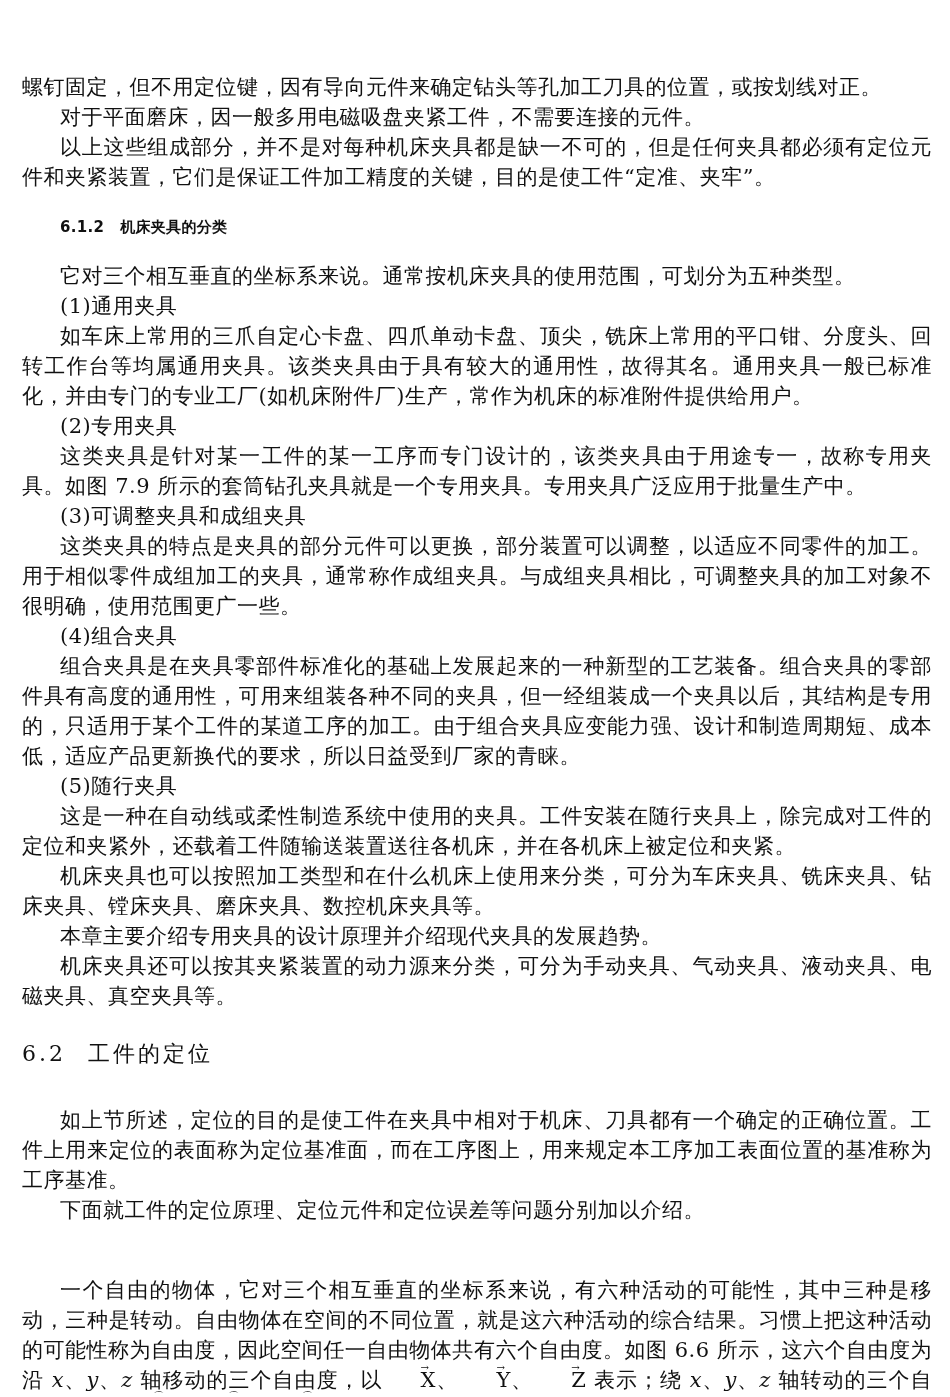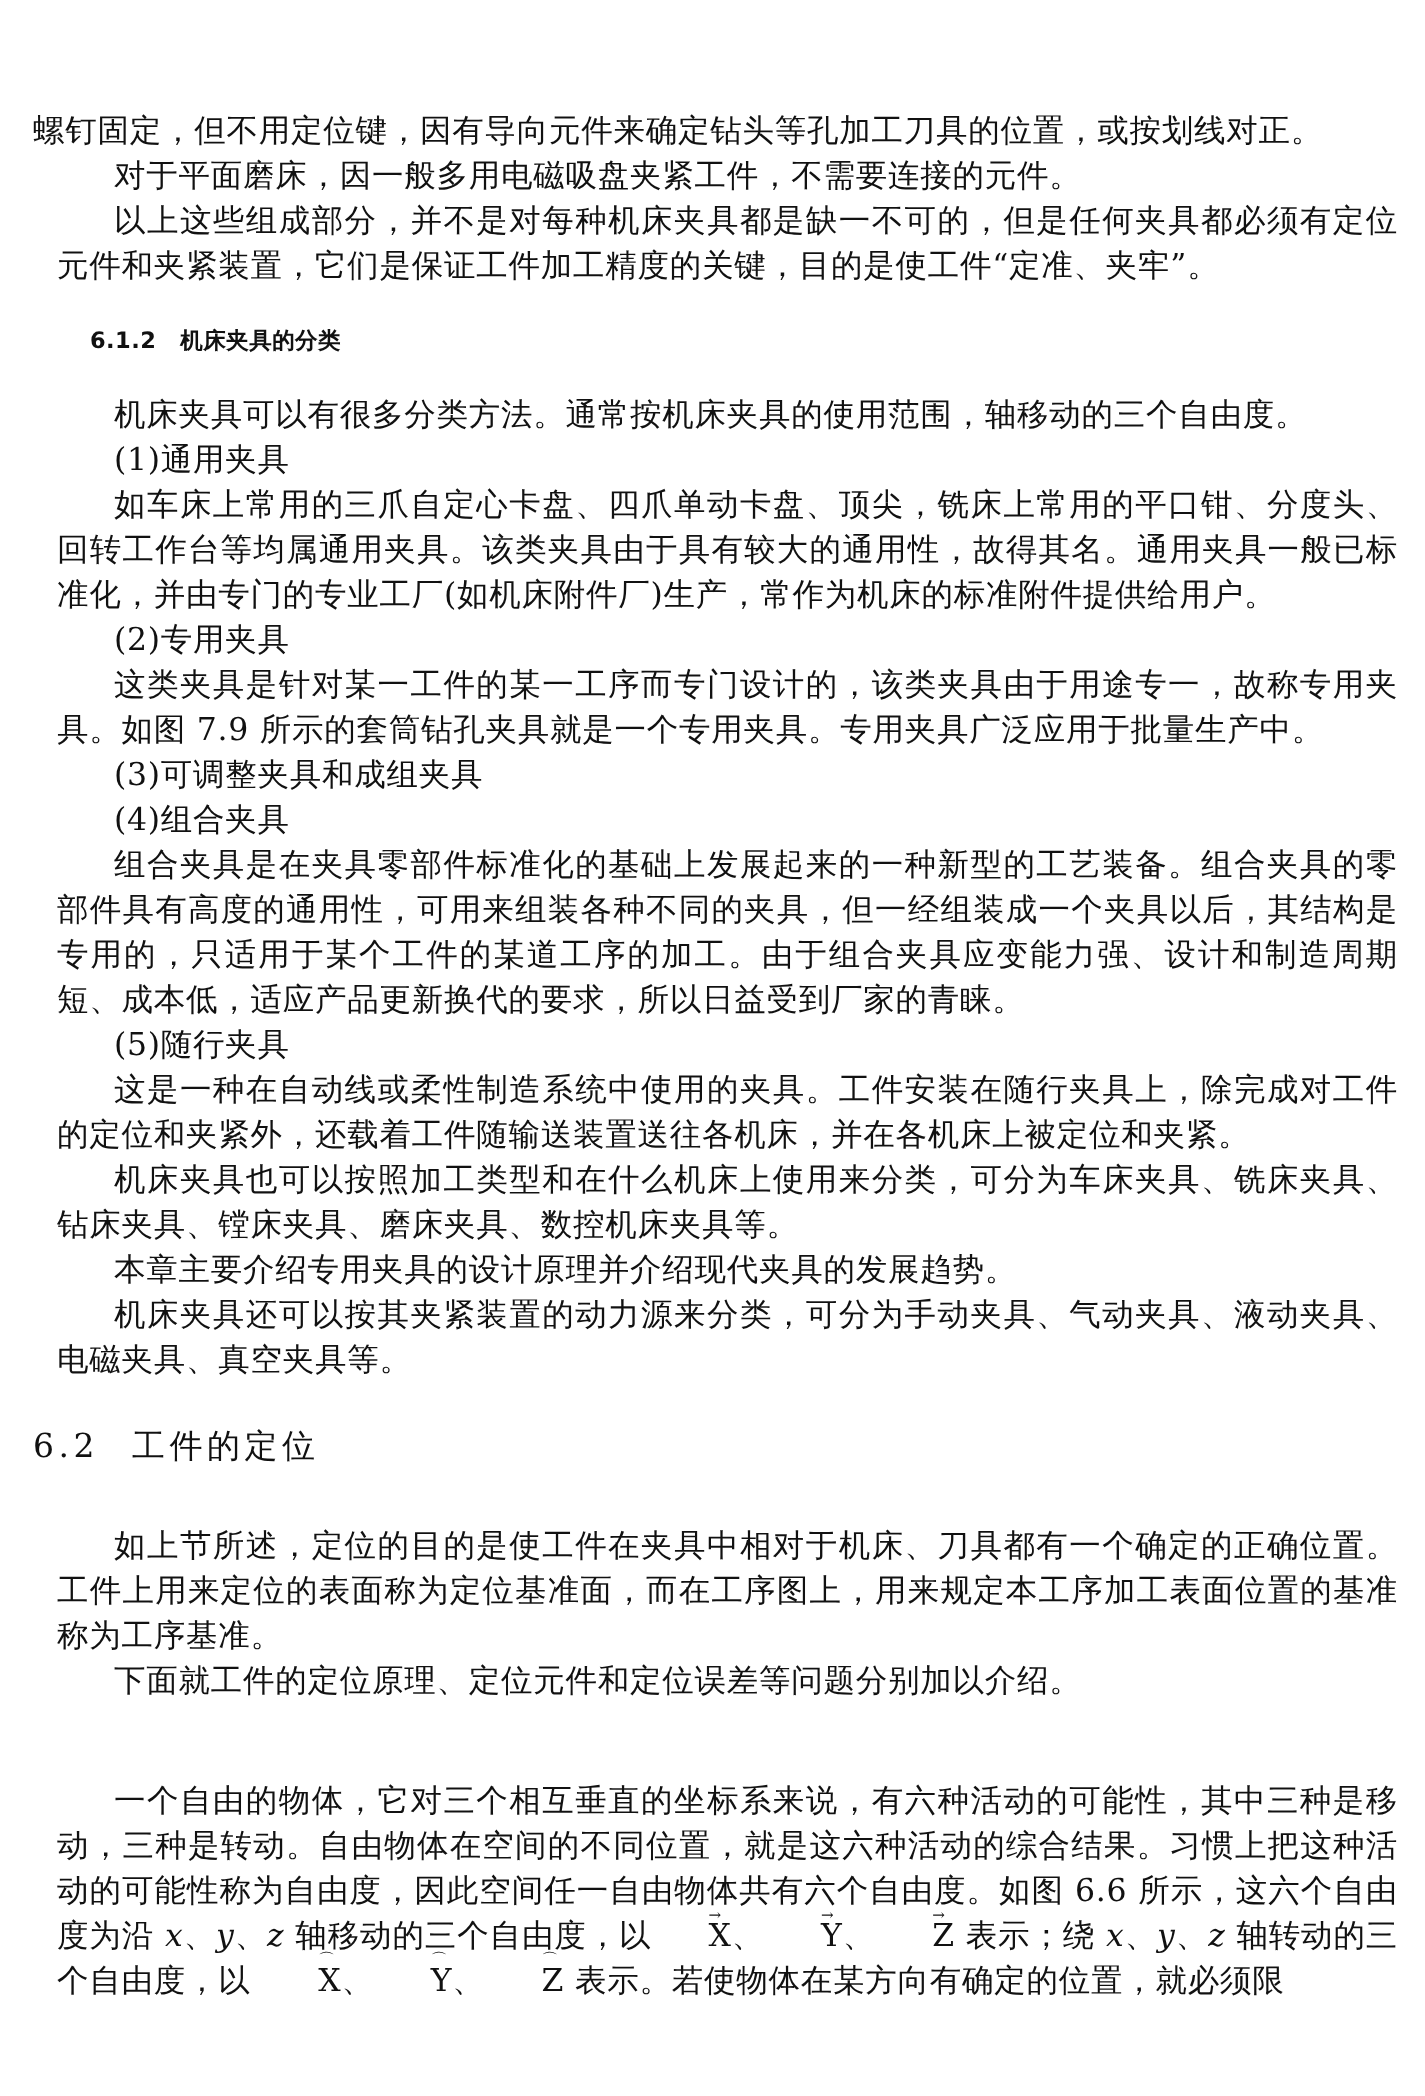--- a/index.html
+++ b/index.html
@@ -1,20 +1,20 @@
 <!DOCTYPE html>
 <html><head>
 <meta charset="utf-8">
 <style>
   html, body { margin: 0; padding: 0; background: #ffffff; }
   body { width: 950px; height: 1397px; position: relative; overflow: hidden;
          font-family: "DejaVu Serif", "Liberation Serif", serif; color: #111; }
   .page { position: absolute; left: 22px; top: 72px; width: 910px; }
   p { margin: 0; font-size: 21px; line-height: 30px; text-align: justify; letter-spacing: 0.5px; }
-  p.ind { text-indent: 38px; margin-left: 16px; }
+  p.ind { text-indent: 38px; }
   h3 { margin: 0; font-size: 15px; font-weight: bold; padding-left: 38px; letter-spacing: 0.3px;
        font-family: "DejaVu Sans", "Liberation Sans", sans-serif; }
   h3 .num { margin-right: 16px; text-align: right; }
   h2 { margin: 0; font-size: 22px; font-weight: normal; letter-spacing: 3px; }
   h2 .num { margin-right: 22px; }
   .gap-h3-top { height: 26px; }
   .gap-h3-bot { height: 24px; }
   .gap-h2-top { height: 28px; }
   .gap-h2-bot { height: 36px; }
   .vec { position: relative; display: inline-block; font-style: normal; }
@@ -30,26 +30,27 @@
   <p>螺钉固定，但不用定位键，因有导向元件来确定钻头等孔加工刀具的位置，或按划线对正。</p>
   <p class="ind">对于平面磨床，因一般多用电磁吸盘夹紧工件，不需要连接的元件。</p>
   <p class="ind">以上这些组成部分，并不是对每种机床夹具都是缺一不可的，但是任何夹具都必须有定位元件和夹紧装置，它们是保证工件加工精度的关键，目的是使工件“定准、夹牢”。</p>
 
   <div class="gap-h3-top"></div>
   <h3>
     <span class="num">6.1.2</span><span>机床夹具的分类</span>
   </h3>
   <div class="gap-h3-bot"></div>
 
-  <p class="ind">机床夹具可以有很多分类方法。通常按机床夹具的使用范围，轴移动的三个自由度。</p>
+  <p class="ind">它对三个相互垂直的坐标系来说。通常按机床夹具的使用范围，可划分为五种类型。</p>
   <p class="ind">(1)通用夹具</p>
   <p class="ind">如车床上常用的三爪自定心卡盘、四爪单动卡盘、顶尖，铣床上常用的平口钳、分度头、回转工作台等均属通用夹具。该类夹具由于具有较大的通用性，故得其名。通用夹具一般已标准化，并由专门的专业工厂(如机床附件厂)生产，常作为机床的标准附件提供给用户。</p>
   <p class="ind">(2)专用夹具</p>
   <p class="ind">这类夹具是针对某一工件的某一工序而专门设计的，该类夹具由于用途专一，故称专用夹具。如图 7.9 所示的套筒钻孔夹具就是一个专用夹具。专用夹具广泛应用于批量生产中。</p>
   <p class="ind">(3)可调整夹具和成组夹具</p>
+  <p class="ind">这类夹具的特点是夹具的部分元件可以更换，部分装置可以调整，以适应不同零件的加工。用于相似零件成组加工的夹具，通常称作成组夹具。与成组夹具相比，可调整夹具的加工对象不很明确，使用范围更广一些。</p>
   <p class="ind">(4)组合夹具</p>
   <p class="ind">组合夹具是在夹具零部件标准化的基础上发展起来的一种新型的工艺装备。组合夹具的零部件具有高度的通用性，可用来组装各种不同的夹具，但一经组装成一个夹具以后，其结构是专用的，只适用于某个工件的某道工序的加工。由于组合夹具应变能力强、设计和制造周期短、成本低，适应产品更新换代的要求，所以日益受到厂家的青睐。</p>
   <p class="ind">(5)随行夹具</p>
   <p class="ind">这是一种在自动线或柔性制造系统中使用的夹具。工件安装在随行夹具上，除完成对工件的定位和夹紧外，还载着工件随输送装置送往各机床，并在各机床上被定位和夹紧。</p>
   <p class="ind">机床夹具也可以按照加工类型和在什么机床上使用来分类，可分为车床夹具、铣床夹具、钻床夹具、镗床夹具、磨床夹具、数控机床夹具等。</p>
   <p class="ind">本章主要介绍专用夹具的设计原理并介绍现代夹具的发展趋势。</p>
   <p class="ind">机床夹具还可以按其夹紧装置的动力源来分类，可分为手动夹具、气动夹具、液动夹具、电磁夹具、真空夹具等。</p>
 
   <div class="gap-h2-top"></div>
   <h2>

